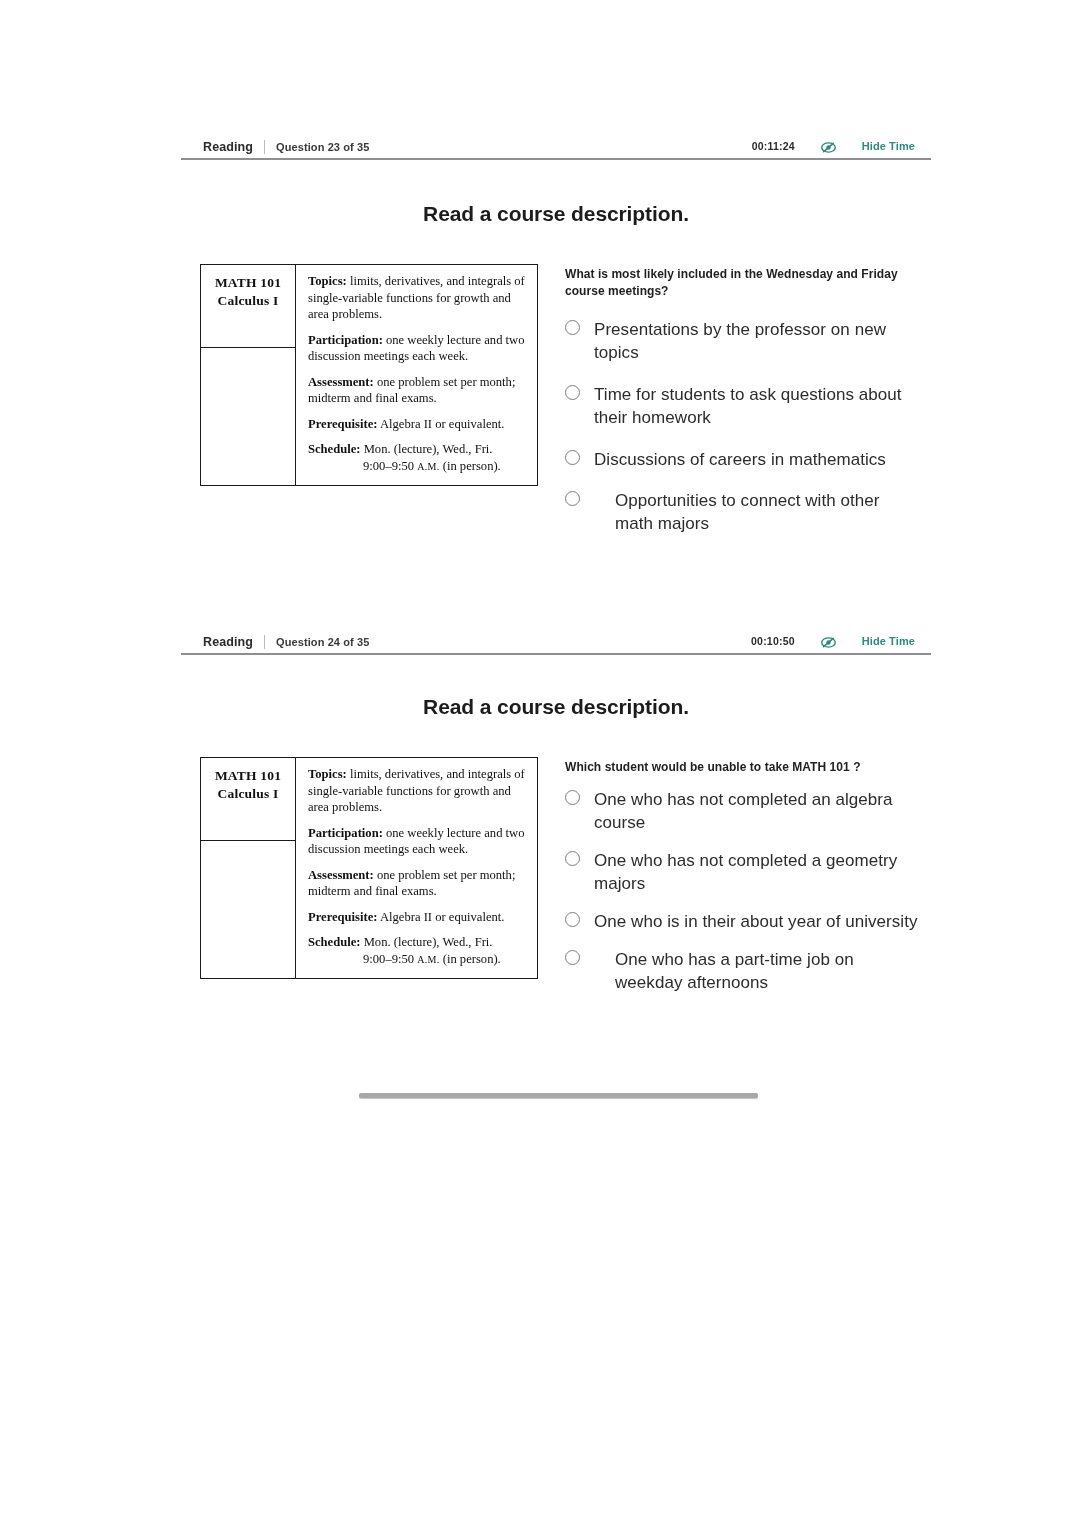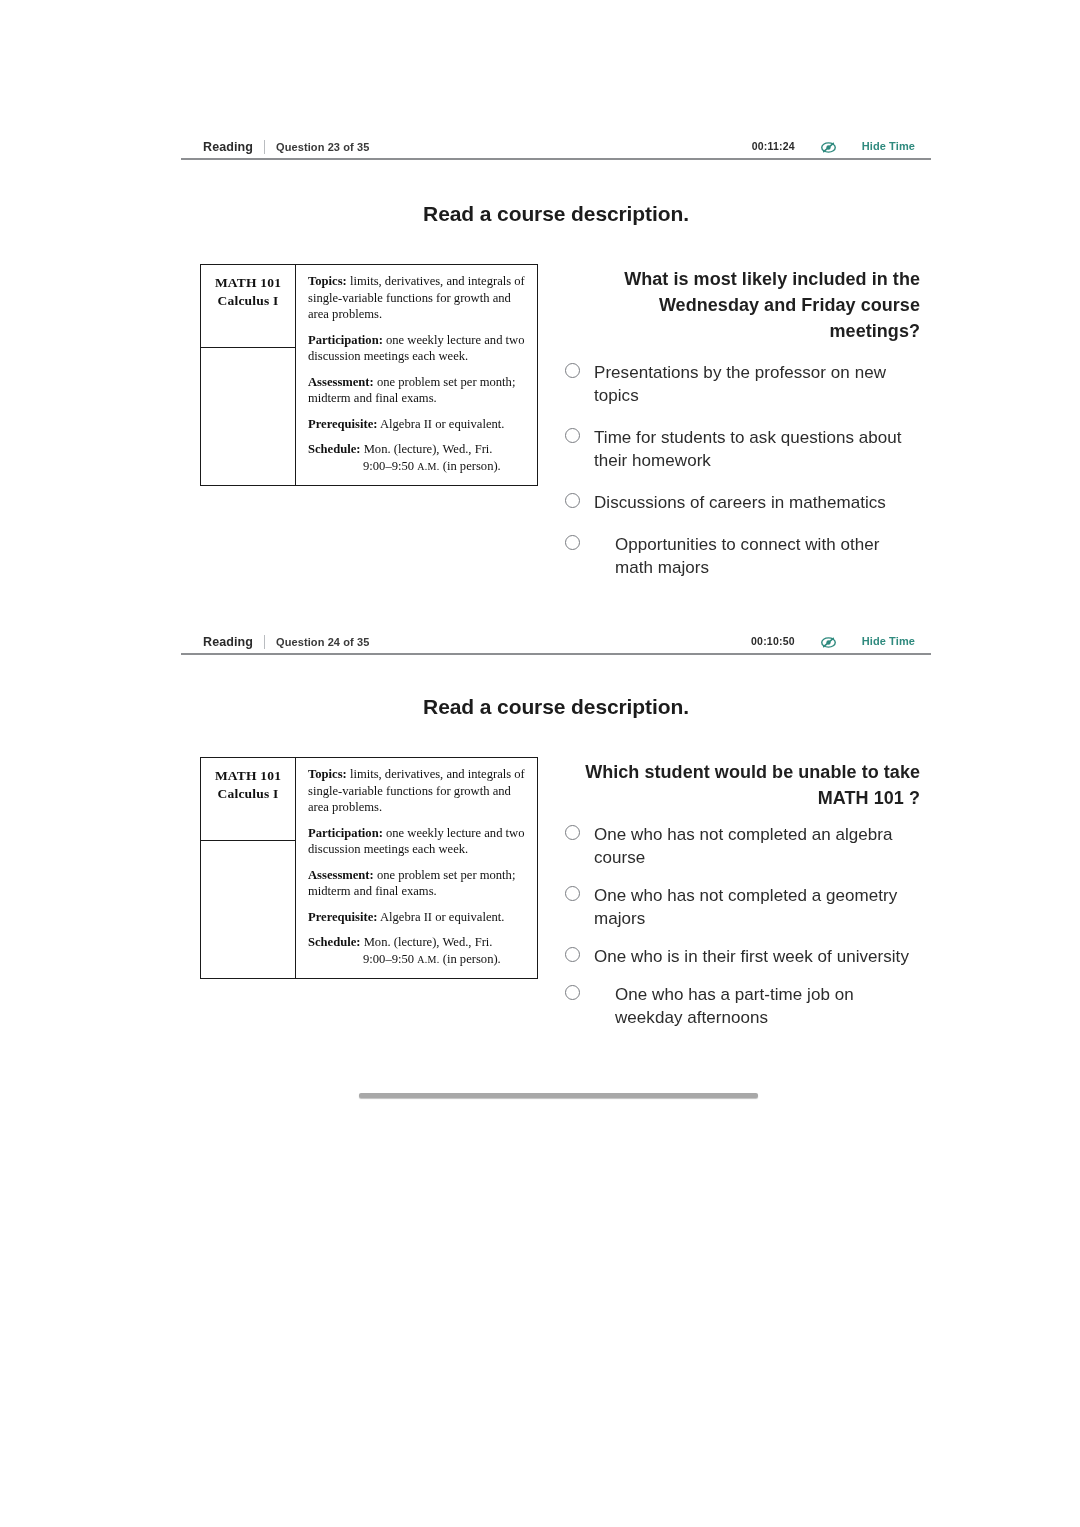--- a/index.html
+++ b/index.html
@@ -158,27 +158,26 @@
     letter-spacing: .3px;
   }
 
   
   .qcol {
     margin-left: 27px;
     width: 355px;
     padding-top: 2px;
   }
   .question-text {
-    font-size: 18px;
+    font-size: 12px;
     font-weight: bold;
     color: #1f1f1f;
     line-height: 1.45;
     margin-bottom: 18px;
     letter-spacing: .05px;
-    text-align: right;
   }
   .panel-2 .question-text { margin-bottom: 13px; }
 
   .option {
     display: flex;
     align-items: flex-start;
     margin-bottom: 19px;
   }
   .panel-2 .option { margin-bottom: 15px; }
   .option:last-child { margin-bottom: 0; gap: 21px; }
@@ -355,21 +354,21 @@
         <div class="option">
           <span class="radio"></span>
           <span class="option-label">One who has not completed an algebra course</span>
         </div>
         <div class="option">
           <span class="radio"></span>
           <span class="option-label">One who has not completed a geometry majors</span>
         </div>
         <div class="option">
           <span class="radio"></span>
-          <span class="option-label">One who is in their first week of university</span>
+          <span class="option-label">One who is in their about year of university</span>
         </div>
         <div class="option">
           <span class="radio"></span>
           <span class="option-label">One who has a part-time job on weekday afternoons</span>
         </div>
       </div>
 
     </div>
   </div>
 

